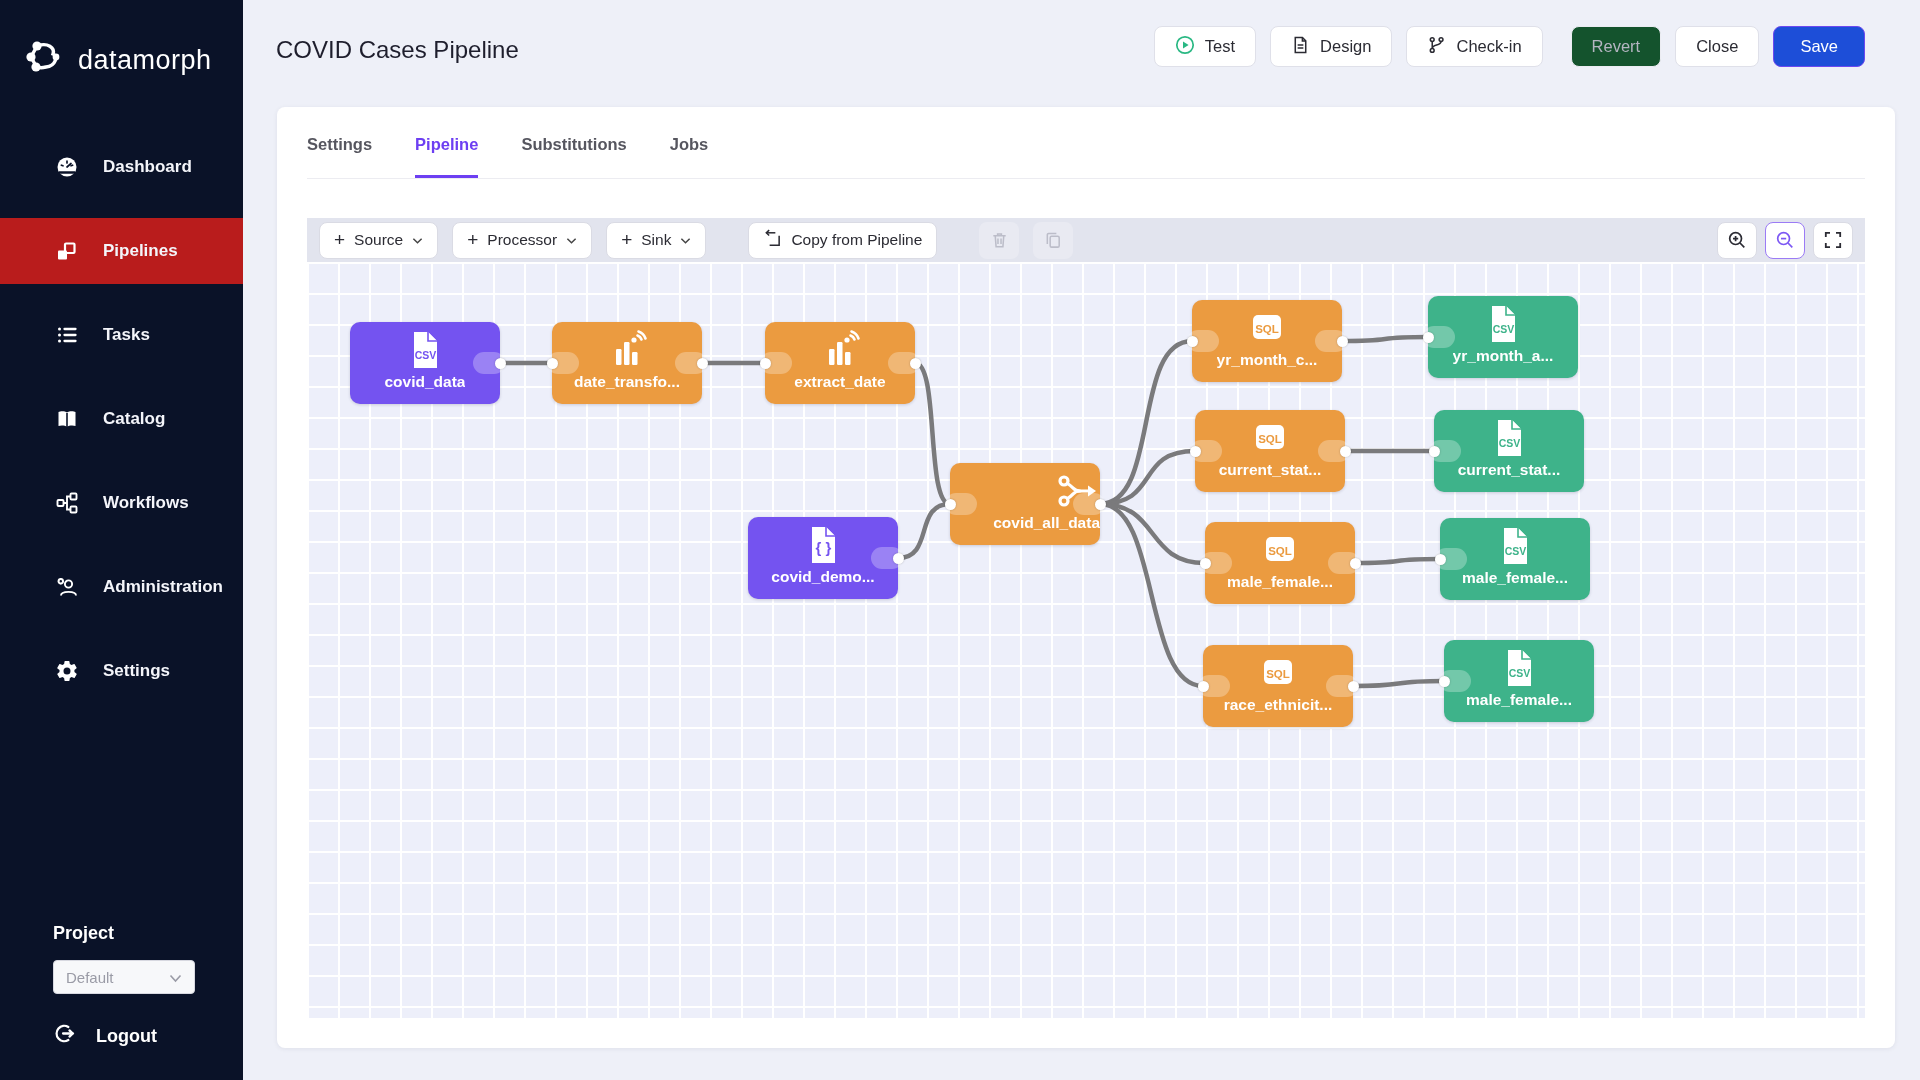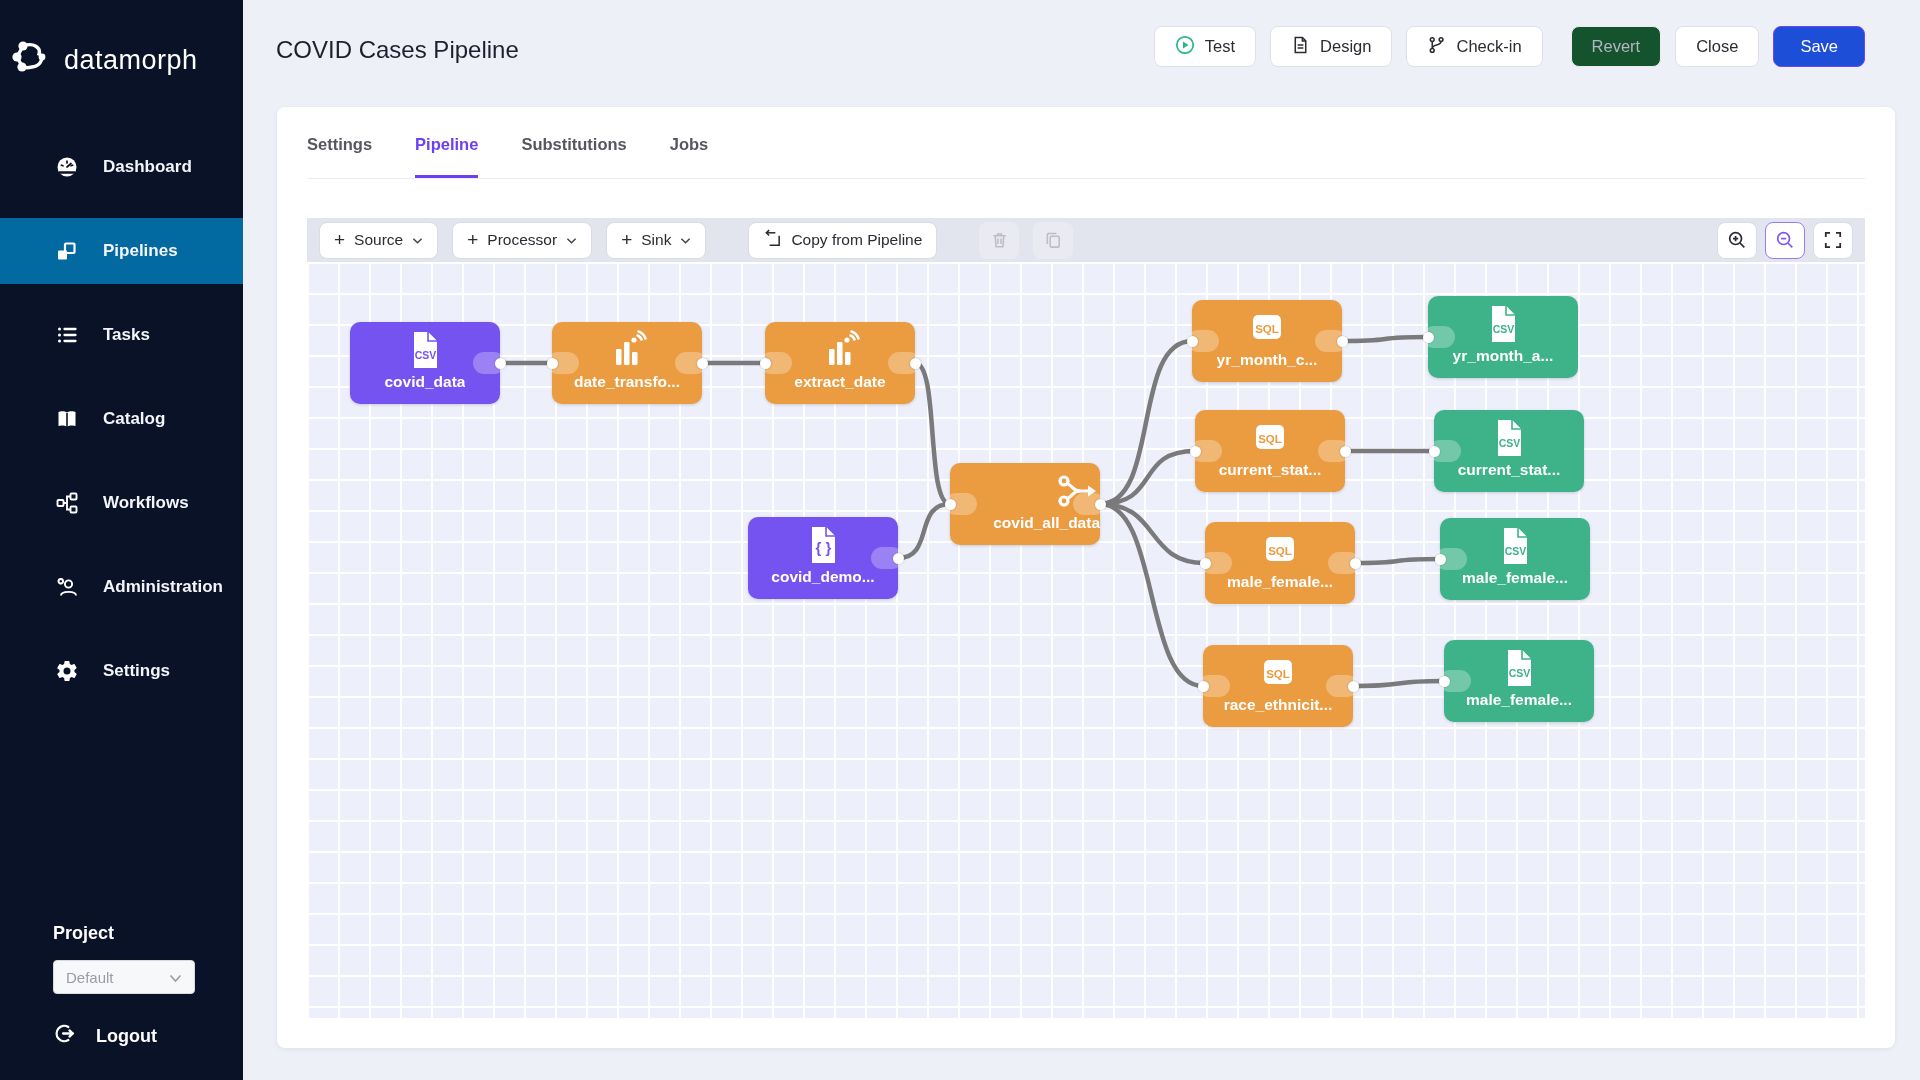--- a/index.html
+++ b/index.html
@@ -2,27 +2,27 @@
 <html><head>
 <meta charset="utf-8">
 <style>
   * { margin:0; padding:0; box-sizing:border-box; }
   html,body { width:1920px; height:1080px; overflow:hidden;
     font-family:"Liberation Sans", sans-serif; background:#eef0f8; }
 
   
   .sidebar { position:absolute; left:0; top:0; width:243px; height:1080px;
     background:#0a1228; color:#fff; z-index:5; }
-  .logo { display:flex; align-items:center; gap:12px; padding:38px 0 0 8px; }
+  .logo { display:flex; align-items:center; gap:12px; padding:38px 0 0 22px; }
   .logo-text { font-size:27px; font-weight:400; letter-spacing:.5px; color:#fff; }
   .nav { position:absolute; top:134px; left:0; right:0; }
   .nav-item { display:flex; align-items:center; gap:24px; height:66px;
     padding-left:55px; margin-bottom:18px; cursor:pointer;
     font-size:17px; font-weight:600; color:#f4f5fa; }
-  .nav-item.active { background:#0369a1; }
+  .nav-item.active { background:#b91c1c; }
   .nav-icon { width:24px; height:24px; flex:0 0 24px; display:flex; align-items:center; }
   .project-block { position:absolute; left:53px; top:923px; }
   .project-label { font-size:18px; font-weight:700; margin-bottom:16px; }
   .project-select { width:142px; height:34px; background:#f7f8fa; border:1px solid #d7d8e0;
     border-radius:4px; display:flex; align-items:center; justify-content:space-between;
     padding:0 12px; color:#9a9ba6; font-size:15px; cursor:pointer; }
   .logout { position:absolute; left:53px; top:1022px; display:flex; align-items:center;
     gap:20px; font-size:18px; font-weight:700; cursor:pointer; }
 
   

